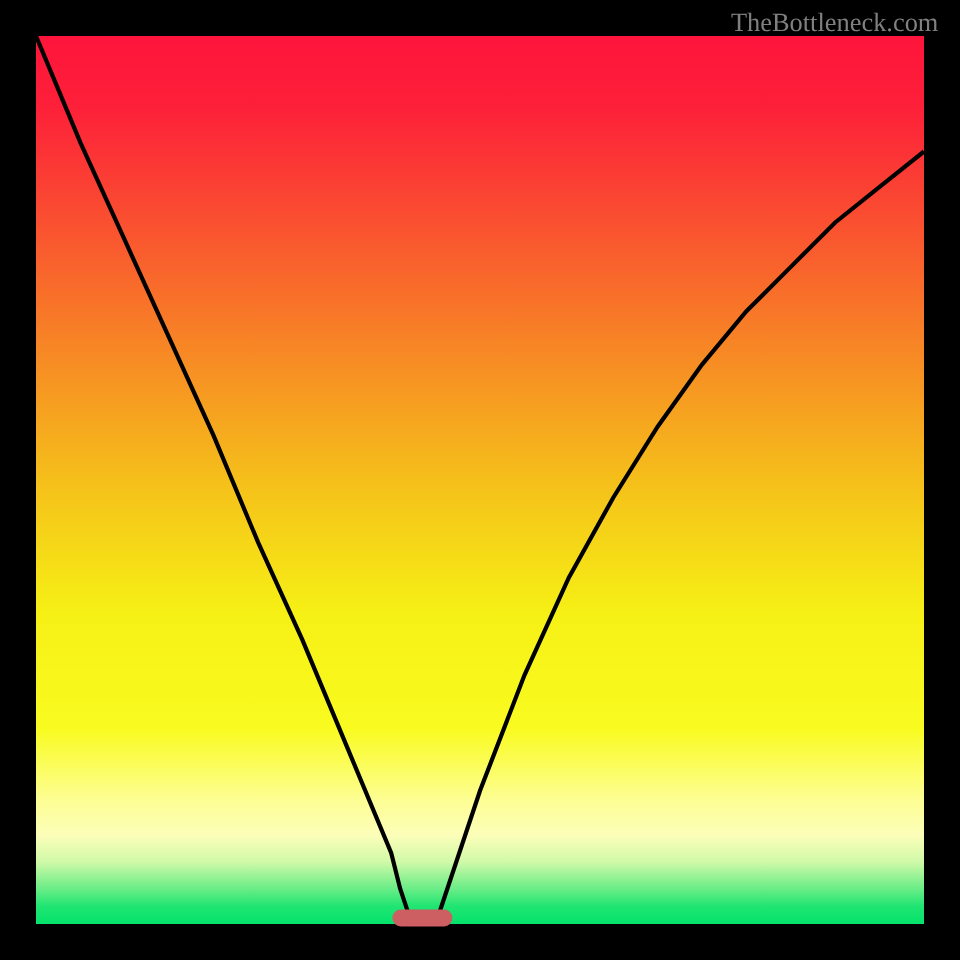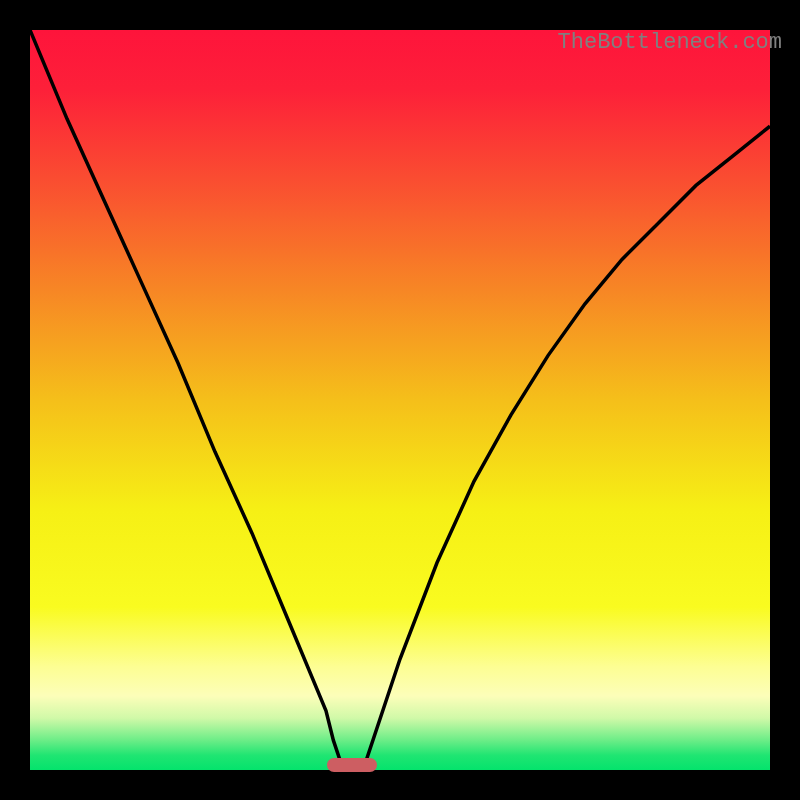--- a/index.html
+++ b/index.html
@@ -1,17 +1,17 @@
 <!DOCTYPE html>
 <html><head>
   <meta charset="utf-8">
   <style>
     * { margin: 0; padding: 0; box-sizing: border-box; }
     body { width: 800px; height: 800px; background: #000; position: relative; overflow: hidden; }
-    .watermark { position: absolute; top: 6px; right: 18px; color: #808080; font-family: Liberation Mono, monospace; font-size: 22px; z-index: 10; margin-top: 24px; }
+    .watermark { position: absolute; top: 6px; right: 18px; color: #808080; font-family: Liberation Serif, serif; font-size: 22px; z-index: 10; }
     .chart-area { position: absolute; top: 30px; left: 30px; width: 740px; height: 740px; }
     .gradient-bg { position: absolute; top: 0; left: 0; width: 100%; height: 100%; }
     .curves { position: absolute; top: 0; left: 0; width: 100%; height: 100%; }
     .marker { position: absolute; width: 50px; height: 14px; background: #cd5e62; border-radius: 7px; }
   </style>
 </head>
 <body>
 
 <div class="watermark">TheBottleneck.com</div>
 

